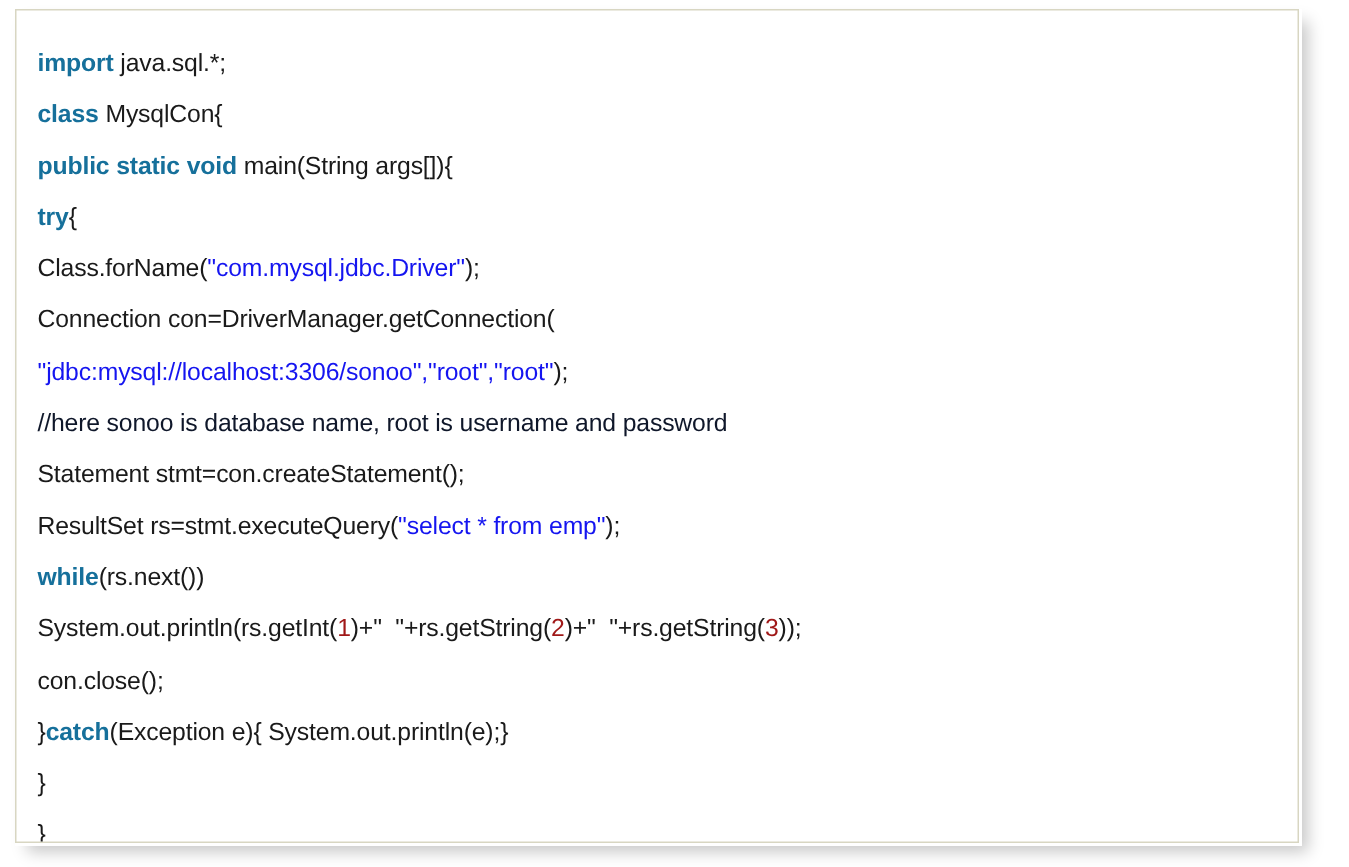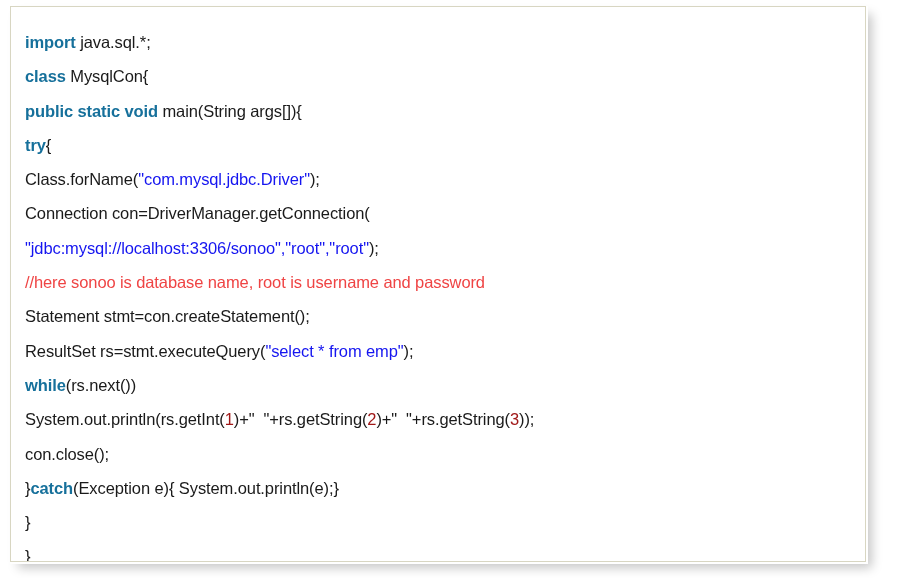--- a/index.html
+++ b/index.html
@@ -61,21 +61,21 @@
 
   .kw {
     color: #16709b;
     font-weight: bold;
     margin-top: 28px;
   }
   .str {
     color: #1515f0;
   }
   .cmt {
-    color: #ef4444;
+    color: #0f172a;
   }
   .num {
     color: #a01818;
   }
 </style>
 </head>
 <body>
 
 <div id="page">
 

